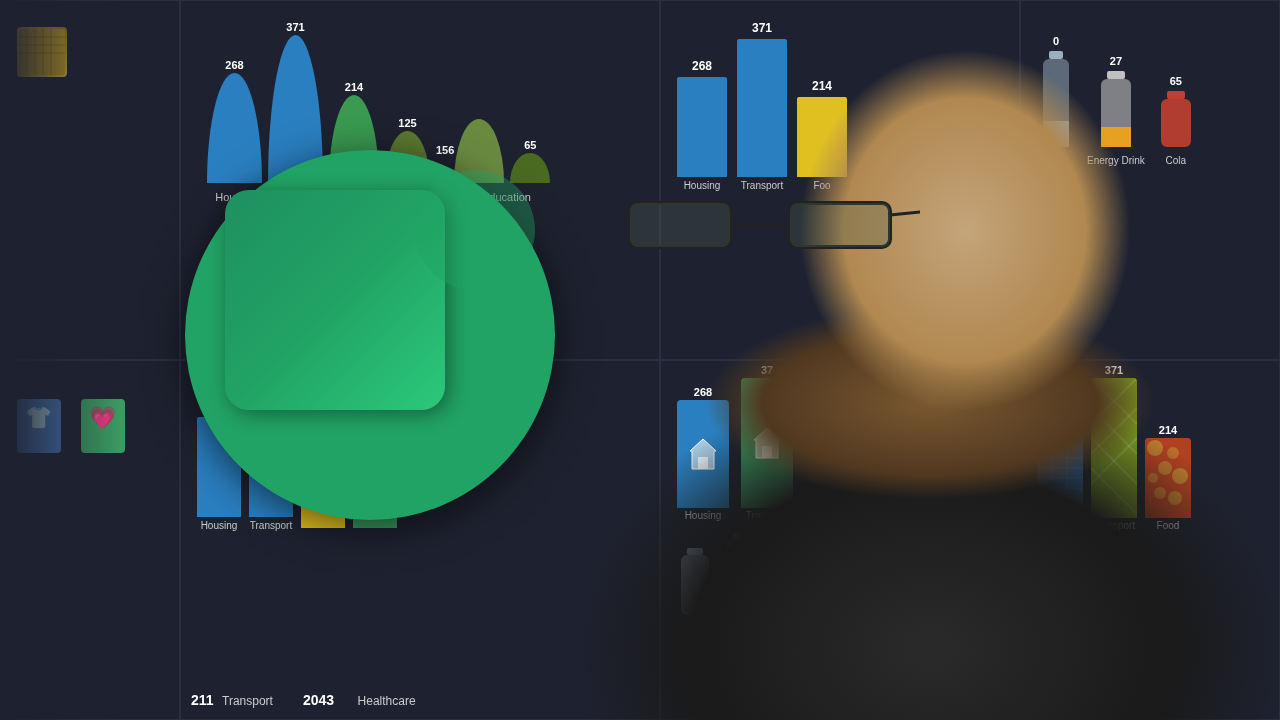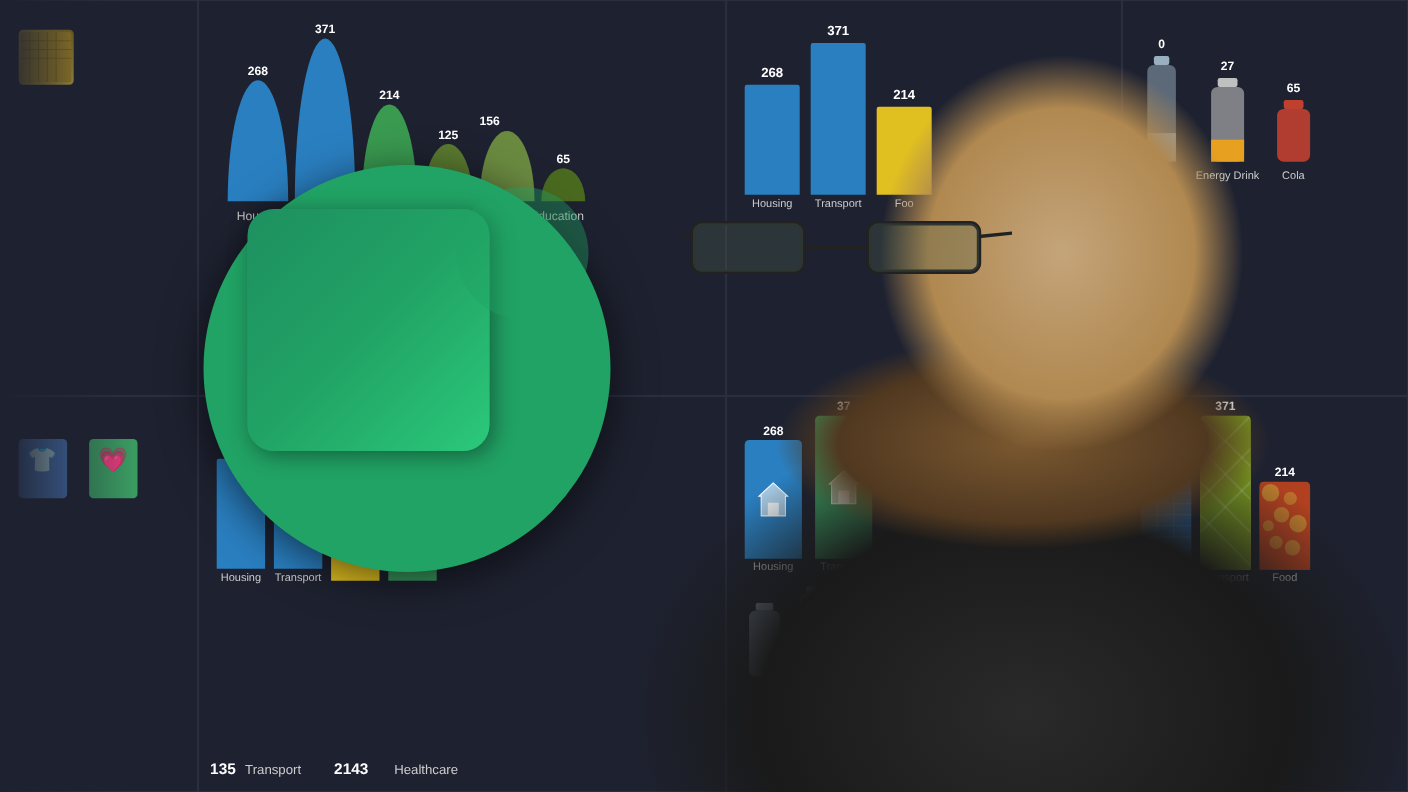--- a/index.html
+++ b/index.html
@@ -266,21 +266,21 @@
         <div style="display:flex;flex-direction:column;align-items:center;margin-left:4px;">
           <span style="color:#fff;font-size:11px;font-weight:bold;margin-bottom:2px;">214</span>
           <div style="width:50px;height:88px;background:#3a9a50;border-radius:50% 50% 0 0 / 100% 100% 0 0;"></div>
         </div>
 
         <div style="display:flex;flex-direction:column;align-items:center;margin-left:4px;">
           <span style="color:#fff;font-size:11px;font-weight:bold;margin-bottom:2px;">125</span>
           <div style="width:45px;height:52px;background:#5a7a30;border-radius:50% 50% 0 0 / 100% 100% 0 0;"></div>
         </div>
 
-        <div style="display:flex;flex-direction:column;margin-left:4px;">
+        <div style="display:flex;align-items:center;margin-left:4px;">
           <span style="color:#fff;font-size:11px;font-weight:bold;margin-bottom:2px;">156</span>
           <div style="width:50px;height:64px;background:#6a8a40;border-radius:50% 50% 0 0 / 100% 100% 0 0;"></div>
         </div>
 
         <div style="display:flex;flex-direction:column;align-items:center;margin-left:4px;">
           <span style="color:#fff;font-size:11px;font-weight:bold;margin-bottom:2px;">65</span>
           <div style="width:40px;height:30px;background:#4a6a20;border-radius:50% 50% 0 0 / 100% 100% 0 0;"></div>
         </div>
       </div>
 
@@ -404,25 +404,25 @@
       <div style="display:flex;flex-direction:column;align-items:center;gap:3px;">
         <div style="position:relative;width:44px;height:50px;background:#3a9a60;border-radius:2px 2px 0 0;">
           <span style="position:absolute;top:-18px;left:50%;transform:translateX(-50%);color:#fff;font-size:11px;font-weight:bold;">125</span>
         </div>
         <span style="color:#ccc;font-size:10px;"></span>
       </div>
     </div>
 
     <div style="position:absolute;bottom:10px;left:10px;display:flex;gap:30px;">
       <div>
-        <span style="color:#fff;font-size:14px;font-weight:bold;">135</span>
+        <span style="color:#fff;font-size:14px;font-weight:bold;">211</span>
         <span style="color:#ccc;font-size:12px;margin-left:4px;">Transport</span>
       </div>
       <div>
-        <span style="color:#fff;font-size:14px;font-weight:bold;">2143</span>
+        <span style="color:#fff;font-size:14px;font-weight:bold;">2043</span>
         <span style="color:#ccc;font-size:12px;margin-left:4px;padding-left:15px;">Healthcare</span>
       </div>
     </div>
   </div>
 
   <div class="cell cell-br1">
     <div class="panel-title"></div>
 
     <div style="display:flex;align-items:flex-end;gap:12px;height:130px;margin-top:10px;">
       <div style="display:flex;flex-direction:column;align-items:center;gap:2px;">

